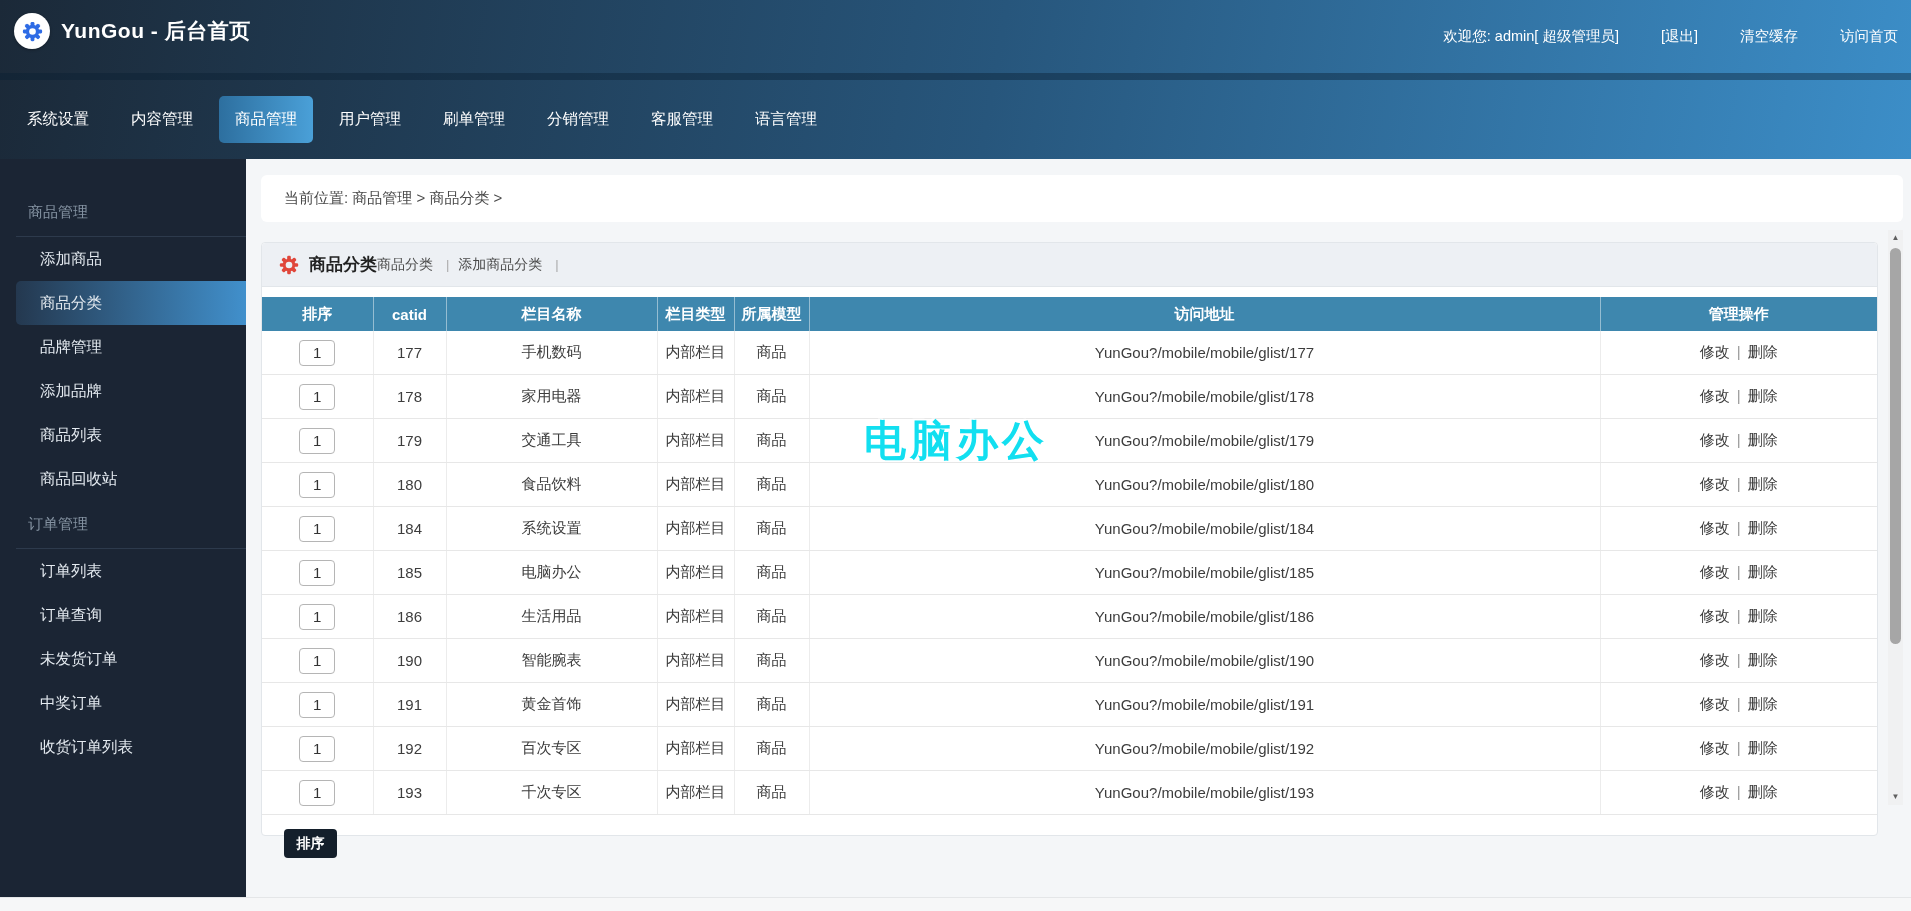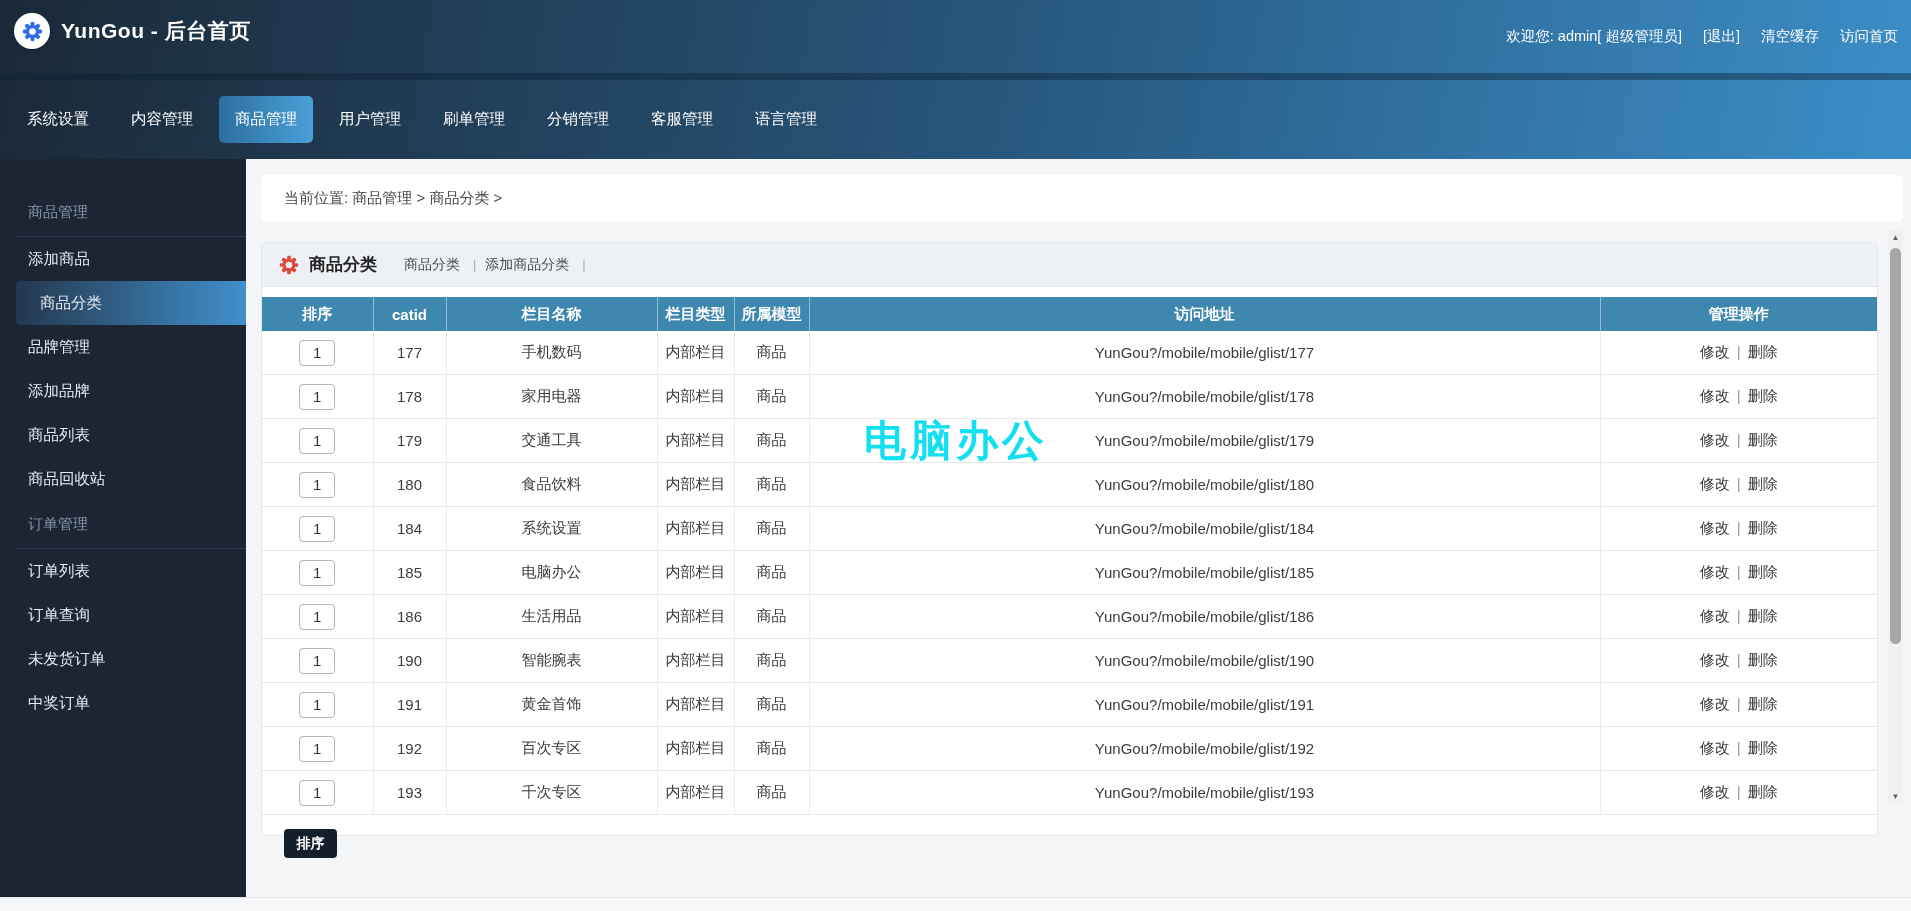--- a/index.html
+++ b/index.html
@@ -9,42 +9,42 @@
     font-family:"Liberation Sans","DejaVu Sans",sans-serif;
     -webkit-font-smoothing:antialiased;
   }
   
   .topbar{position:absolute;left:0;top:0;width:1911px;height:159px;
     background:linear-gradient(100deg,#1b2938 0%,#27567c 52%,#3c8ec8 100%);}
   .top-divider{position:absolute;left:0;top:73px;width:1911px;height:7px;background:rgba(10,32,50,.42);}
   .brand{position:absolute;left:14px;top:13px;display:flex;align-items:center;}
   .logo-circle{width:36px;height:36px;border-radius:50%;background:#fff;display:flex;align-items:center;justify-content:center;box-shadow:0 1px 3px rgba(0,0,0,.3);}
   .app-title{margin-left:11px;color:#fff;font-size:21px;font-weight:bold;letter-spacing:.5px;}
-  .top-right{position:absolute;right:13px;top:27px;color:#fff;font-size:14.5px;display:flex;align-items:center;}
+  .top-right{position:absolute;right:13px;top:27px;color:#fff;font-size:14.5px;display:flex;align-items:center;gap:21px;}
   .top-right span{margin-left:19px;white-space:nowrap;}
   .top-right .tr-link{cursor:pointer;margin-left:21px;}
   
   .nav{position:absolute;left:0;top:80px;width:1911px;height:79px;display:flex;align-items:center;padding-left:11px;box-sizing:border-box;gap:12px;}
   .nav-tab{color:#fff;font-size:15.5px;padding:13px 16px;margin-right:-2px;white-space:nowrap;cursor:pointer;border-radius:5px;}
   .nav-tab.active{background:linear-gradient(to right,#2d6f9f,#4aa0d8);}
   
   .sidebar{position:absolute;left:0;top:159px;width:246px;height:738px;background:#1b2534;overflow:hidden;}
   .side-sec-title{margin:14px 0 0 28px;color:#8593a2;font-size:15px;}
   .side-sec:first-child .side-sec-title{margin-top:44px;}
   .side-divider{margin:14px 0 0 16px;border:none;border-top:1px solid #2d3a4c;}
-  .side-item{height:44px;line-height:44px;padding-left:28px;font-size:15.5px;color:#e4eaf0;cursor:pointer;white-space:nowrap;}
+  .side-item{height:44px;line-height:44px;padding-left:40px;font-size:15.5px;color:#e4eaf0;cursor:pointer;white-space:nowrap;}
   .side-item.active{margin-left:16px;padding-left:24px;border-radius:5px 0 0 5px;background:linear-gradient(to right,#24384f,#4190cc);}
   
   .content{position:absolute;left:246px;top:159px;width:1665px;height:738px;background:#f4f6f8;}
   .breadcrumb-card{position:absolute;left:15px;top:16px;width:1642px;height:47px;background:#fff;border-radius:6px;
     display:flex;align-items:center;padding-left:23px;box-sizing:border-box;font-size:15px;color:#4a4a4a;}
   .panel{position:absolute;left:15px;top:83px;width:1617px;height:594px;background:#fff;border:1px solid #e2e6ea;border-radius:4px;box-sizing:border-box;}
   .panel-head{height:43px;background:#edf0f4;border-bottom:1px solid #e2e6ea;border-radius:4px 4px 0 0;display:flex;align-items:center;padding-left:17px;}
   .panel-title{font-size:17px;font-weight:bold;color:#222;margin-left:10px;}
-  .panel-links{margin-left:27px;font-size:14px;color:#4a4a4a;display:flex;align-items:flex-start;}
+  .panel-links{font-size:14px;color:#4a4a4a;display:flex;align-items:flex-start;}
   .panel-links .plink{cursor:pointer;color:#4a4a4a;text-decoration:none;}
   .panel-links .psep{color:#aaa;margin:0 9px;font-size:13px;}
   
   .table-wrap{margin-top:10px;}
   table{border-collapse:collapse;table-layout:fixed;width:1615px;}
   th{background:#3e87ae;color:#fff;font-size:15px;font-weight:600;height:32px;border-right:1px solid rgba(255,255,255,.45);}
   th:last-child{border-right:none;font-family:Liberation Serif, serif;}
   td{height:41px;text-align:center;font-size:15px;color:#3d3d3d;border-bottom:1px solid #e7e7e7;border-right:1px solid #ececec;background:#fff;overflow:hidden;white-space:nowrap;}
   td:last-child{border-right:none;}
   .sort-input{width:36px;height:26px;border:1px solid #b5b5b5;border-radius:4px;text-align:center;font-size:15px;color:#333;background:#fff;box-sizing:border-box;}
@@ -135,20 +135,21 @@
     <div>
 
         <div class="side-item">订单列表</div>
 
         <div class="side-item">订单查询</div>
 
         <div class="side-item">未发货订单</div>
 
         <div class="side-item">中奖订单</div>
 
+        <div class="side-item">收货订单列表</div>
       </div>
   </div>
 </div>
 
 <div class="content">
 
   <div class="breadcrumb-card">
     <span>当前位置: 商品管理 &gt; 商品分类 &gt;</span>
   </div>
 

